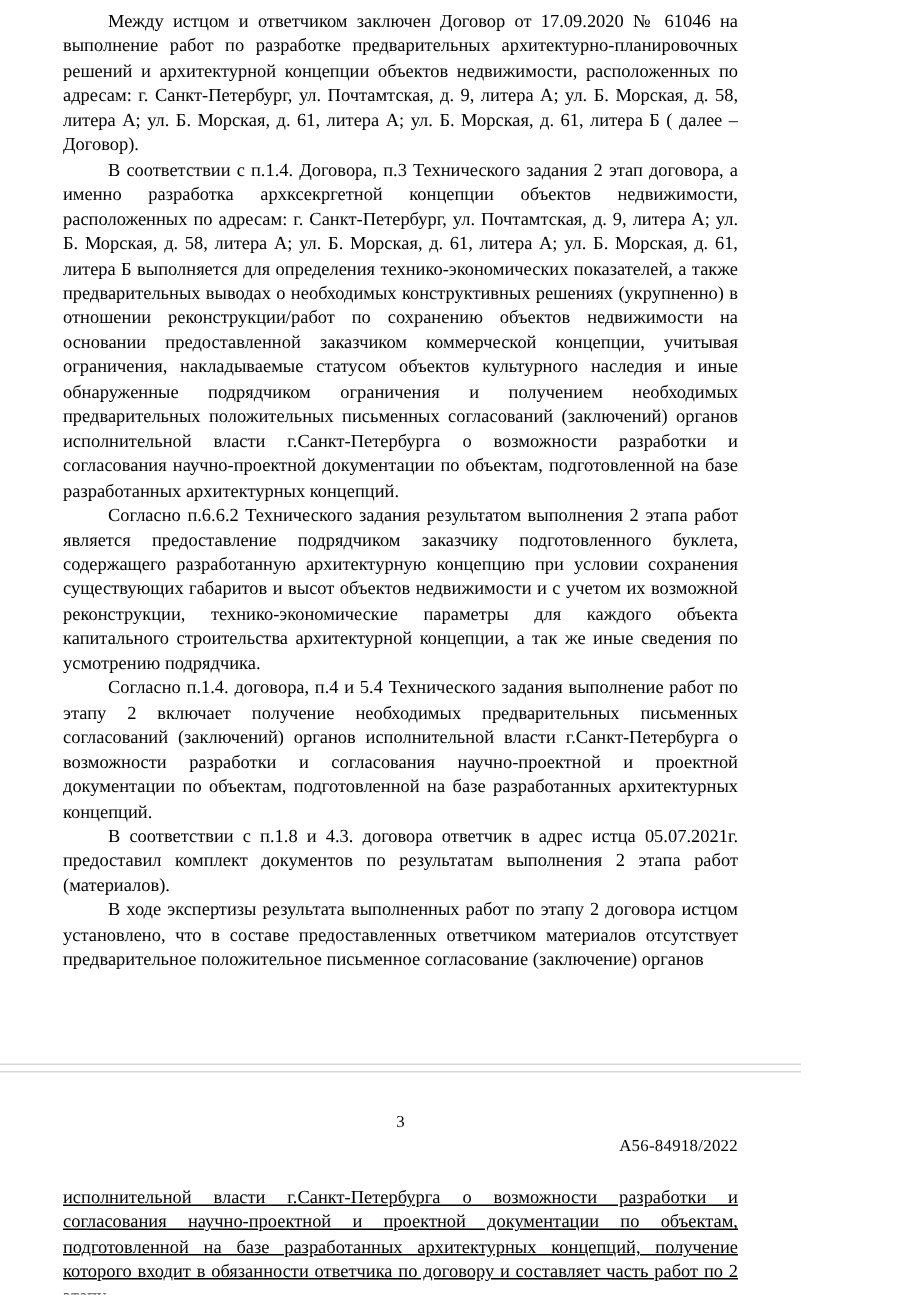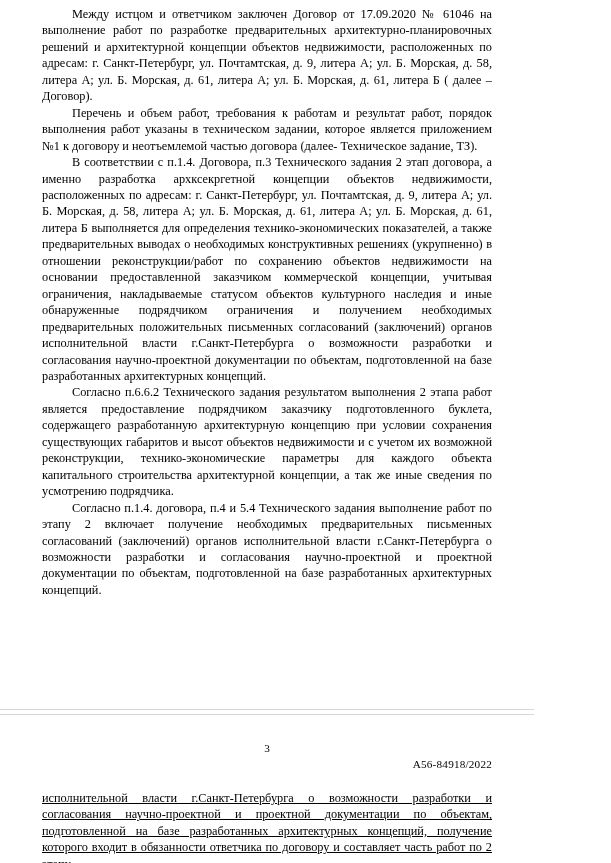--- a/index.html
+++ b/index.html
@@ -81,24 +81,25 @@
     text-decoration: underline;
   }
 </style>
 </head>
 <body>
 
 <div class="page">
 
   <div class="page-section top-section">
     <p class="para">Между истцом и  ответчиком заключен Договор от 17.09.2020 № 61046 на выполнение работ по разработке предварительных архитектурно-планировочных решений и архитектурной концепции объектов недвижимости, расположенных по адресам: г. Санкт-Петербург, ул. Почтамтская, д. 9, литера А; ул. Б. Морская, д. 58, литера А; ул. Б. Морская, д. 61, литера А; ул. Б. Морская, д. 61, литера Б ( далее – Договор).</p>
-    <p class="para">Перечень и объем работ, требования к работам и результат работ, порядок выполнения работ указаны в техническом задании, которое является приложением №1 к договору и неотъемлемой частью договора (далее- Техническое задание, ТЗ).</p>
     <p class="para">В соответствии с п.1.4. Договора, п.3 Технического задания 2 этап договора, а именно разработка архксекргетной концепции объектов недвижимости, расположенных по адресам: г. Санкт-Петербург, ул. Почтамтская, д. 9, литера А; ул. Б. Морская, д. 58, литера А; ул. Б. Морская, д. 61, литера А; ул. Б. Морская, д. 61, литера Б выполняется для определения технико-экономических показателей, а также предварительных выводах о необходимых конструктивных решениях (укрупненно) в отношении реконструкции/работ по сохранению объектов недвижимости на основании предоставленной заказчиком коммерческой концепции, учитывая ограничения, накладываемые статусом объектов культурного наследия и иные обнаруженные подрядчиком ограничения и получением необходимых предварительных положительных письменных согласований (заключений) органов исполнительной власти г.Санкт-Петербурга о возможности разработки и согласования научно-проектной документации по объектам, подготовленной на базе разработанных архитектурных концепций.</p>
     <p class="para">Согласно п.6.6.2 Технического задания результатом выполнения 2 этапа работ является  предоставление  подрядчиком заказчику подготовленного буклета, содержащего разработанную архитектурную концепцию при условии сохранения существующих габаритов и высот объектов недвижимости и с учетом их возможной реконструкции, технико-экономические параметры для каждого объекта капитального строительства архитектурной концепции, а так же иные сведения по усмотрению подрядчика.</p>
     <p class="para">Согласно п.1.4. договора, п.4 и 5.4 Технического задания выполнение работ по этапу 2 включает получение необходимых предварительных письменных согласований (заключений) органов исполнительной власти г.Санкт-Петербурга о возможности разработки и согласования научно-проектной и проектной документации по объектам, подготовленной на базе разработанных архитектурных концепций.</p>
+    <p class="para">В соответствии с п.1.8 и 4.3. договора ответчик в адрес истца 05.07.2021г. предоставил комплект документов по результатам выполнения 2 этапа работ (материалов).</p>
+    <p class="para">В ходе экспертизы результата выполненных работ по этапу 2 договора истцом установлено, что в составе предоставленных ответчиком  материалов отсутствует предварительное положительное письменное согласование (заключение) органов</p>
   </div>
 
   <div class="divider d1"></div>
   <div class="divider d2"></div>
 
   <div class="footer-row">
     <div class="footer-pageno">3</div>
     <div class="footer-caseno">А56-84918/2022</div>
   </div>
 

